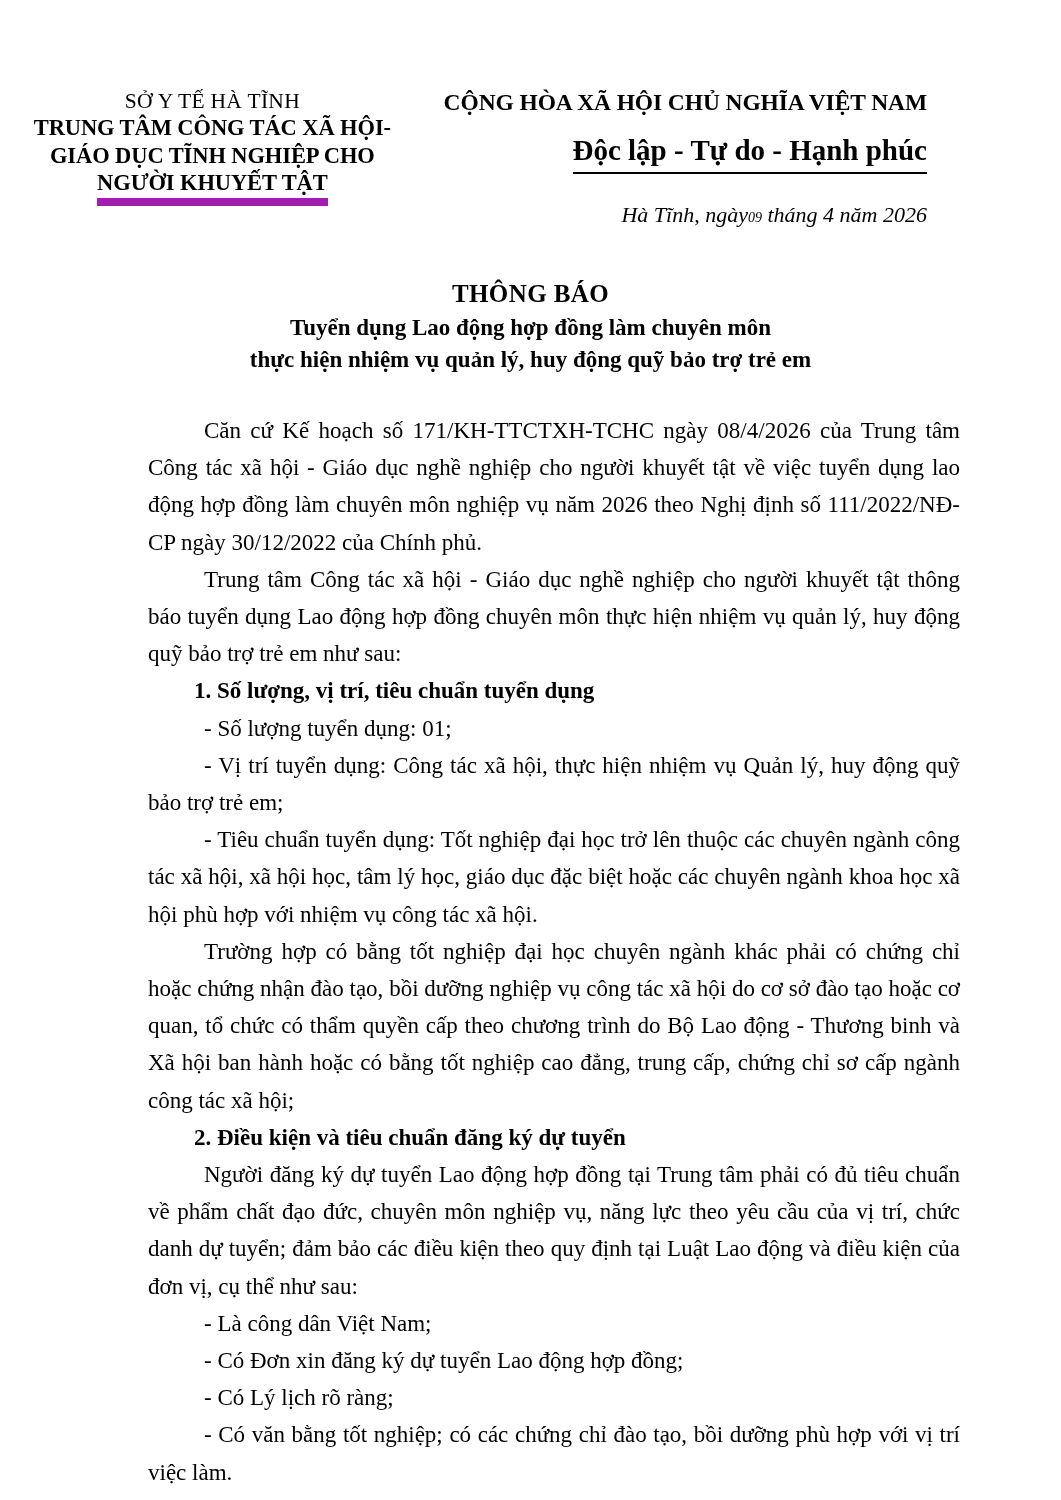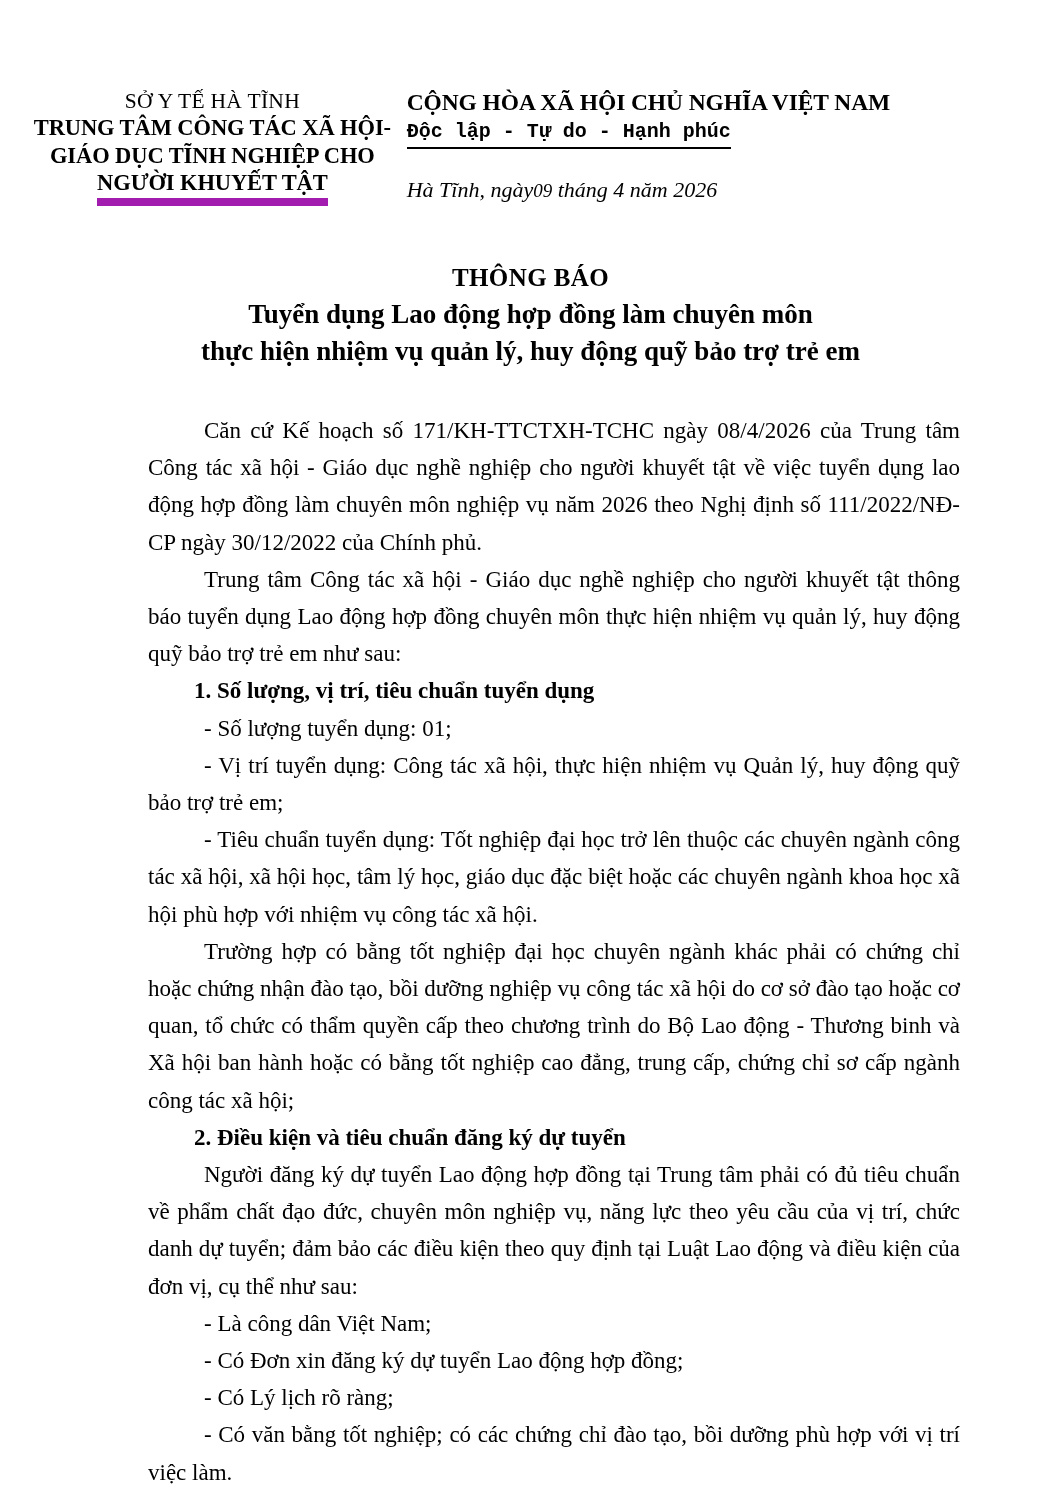--- a/index.html
+++ b/index.html
@@ -30,21 +30,21 @@
     align-items: flex-start;
   }
   .hdr-left {
     width: 455px;
     text-align: center;
     padding-left: 18px;
     box-sizing: border-box;
   }
   .hdr-right {
     width: 606px;
-    text-align: left;
+    text-align: right;
     box-sizing: border-box;
     padding-right: 21px;
   }
 
   .org-sub {
     font-size: 21.5px;
     letter-spacing: 0.3px;
     line-height: 1.22;
     white-space: nowrap;
   }
@@ -75,57 +75,56 @@
 
   .nation {
     font-weight: bold;
     font-size: 23.5px;
     letter-spacing: -0.1px;
     line-height: 1.25;
     white-space: nowrap;
   }
   .motto {
     font-weight: bold;
-    font-size: 20px;
+    font-size: 29px;
     line-height: 1.3;
-    margin-top: 2px;
-    font-family: Liberation Mono, monospace;
+    margin-top: 15px;
   }
   .motto .ul-seg {
     display: inline-block;
     border-bottom: 2px solid #000;
     padding-bottom: 2px;
   }
   .place-date {
     margin-top: 28px;
     font-style: italic;
     font-size: 22px;
     white-space: nowrap;
   }
   .place-date .filled {
-    font-size: 19px;
+    font-size: 14px;
   }
 
   
   .title-block {
     position: absolute;
-    top: 262px;
+    top: 278px;
     left: 0;
     width: 1061px;
     text-align: center;
   }
   .title-main {
     font-weight: bold;
     font-size: 25px;
     letter-spacing: 0.4px;
     line-height: 1.3;
   }
   .title-sub {
     font-weight: bold;
-    font-size: 27px;
+    font-size: 23px;
     line-height: 1.33;
     margin-top: 2px;
     font-family: Liberation Serif, serif;
   }
 
   
   .body-block {
     position: absolute;
     top: 412px;
     left: 148px;

